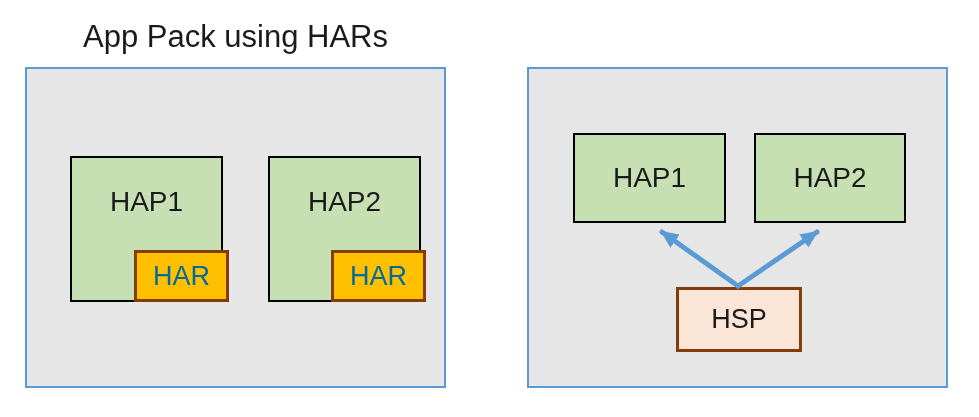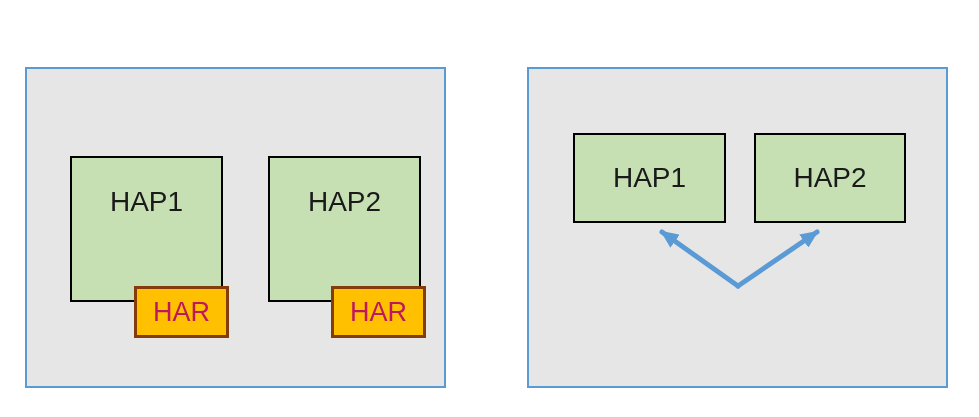--- a/index.html
+++ b/index.html
@@ -78,23 +78,22 @@
     box-sizing: border-box;
     width: 95px;
     height: 52px;
     top: 181px;
     background: var(--har-fill, #FFC000);
     border: 3px solid var(--har-border, #843C0C);
     display: flex;
     align-items: center;
     justify-content: center;
     font-size: 27px;
-    color: #be185d;
+    color: #0369a1;
     z-index: 2;
-    margin-top: 36px;
   }
   .har-box.first  { left: 107px; }
   .har-box.second { left: 304px; }
 
   .hsp-box {
     position: absolute;
     box-sizing: border-box;
     left: 147px;
     top: 218px;
     width: 126px;
@@ -125,31 +124,33 @@
   }
   .arrows-svg marker path {
     fill: var(--arrow, #5B9BD5);
   }
 </style>
 </head>
 <body>
 
 <div class="canvas">
 
+  <div class="panel-title left">App Pack using HARs</div>
 
   <div class="panel left">
     <div class="hap-box first">HAP1</div>
     <div class="hap-box second">HAP2</div>
     <div class="har-box first">HAR</div>
     <div class="har-box second">HAR</div>
   </div>
 
   <div class="panel right">
     <div class="hap-box first">HAP1</div>
     <div class="hap-box second">HAP2</div>
+    <div class="hsp-box">HSP</div>
 
     <svg class="arrows-svg" viewBox="0 0 417 317">
       <defs>
         <marker id="arrowhead" markerUnits="userSpaceOnUse" markerWidth="18" markerHeight="16" refX="16" refY="8" orient="auto">
           <path d="M0,0 L18,8 L0,16 Z"></path>
         </marker>
       </defs>
       <line x1="209" y1="217" x2="133" y2="163" marker-end="url(#arrowhead)"></line>
       <line x1="209" y1="217" x2="288" y2="163" marker-end="url(#arrowhead)"></line>
     </svg>

